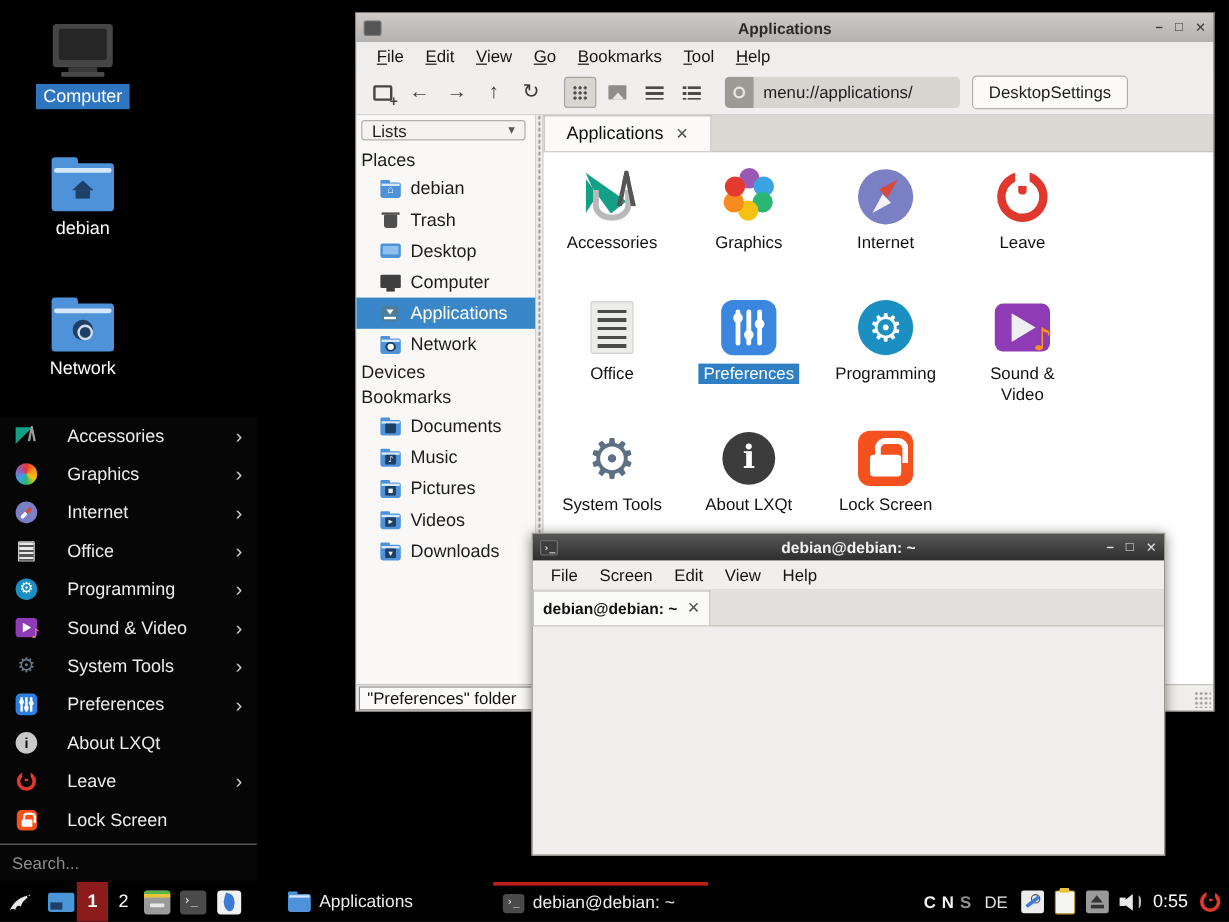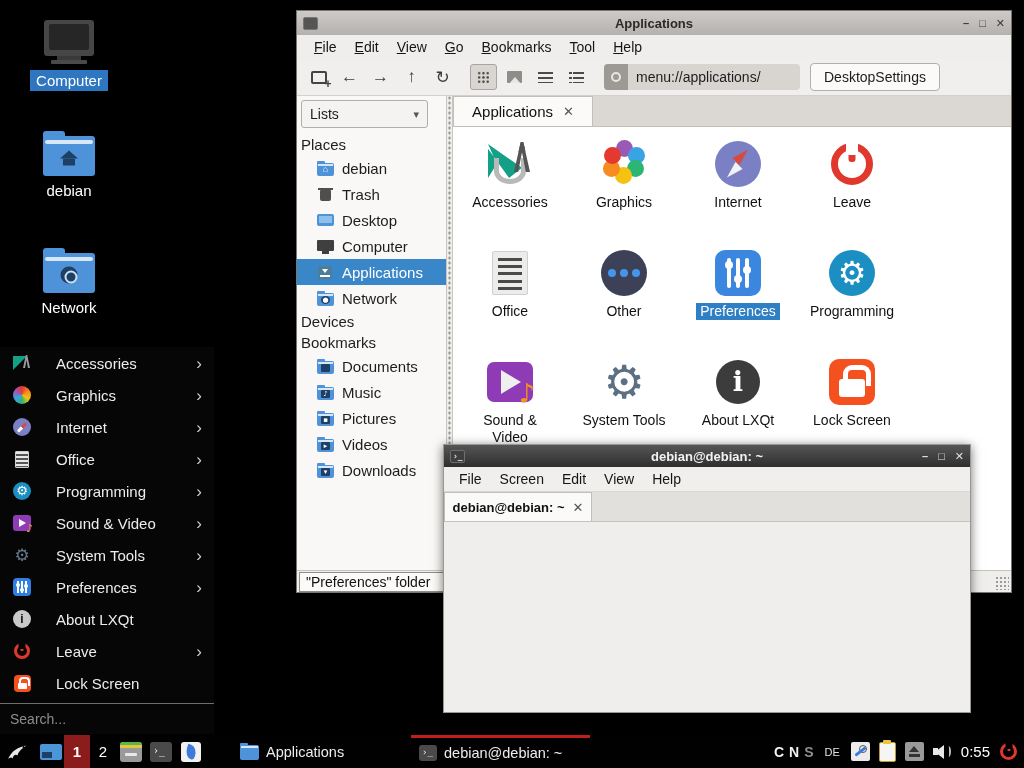--- a/index.html
+++ b/index.html
@@ -91,21 +91,21 @@
   .detail-glyph::before { content:""; position:absolute; left:0; top:0; bottom:0; width:4px; background:repeating-linear-gradient(#f0efed 0 2px,transparent 2px 5px), #f0efed; }
   .detail-glyph::after { content:""; position:absolute; left:0; top:0; width:3px; height:11px; background:repeating-linear-gradient(#4a4a4a 0 2px,transparent 2px 5px); }
   .pathbar { margin-left:10px; width:196px; height:26px; background:#d8d5d1; border-radius:4px; display:flex; align-items:center; overflow:hidden; }
   .pathchip { width:24px; height:26px; background:#9d9a96; display:flex; align-items:center; justify-content:center; flex:none; }
   .pathchip i { width:10px; height:10px; border:2px solid #e8e6e3; border-radius:50%; }
   .pathtxt { padding:0 8px; font-size:14px; color:#1d1d1d; white-space:nowrap; }
   .completion { margin-left:6px; height:28px; padding:0 13px; background:#fbfaf8; border:1px solid #b2afab; border-radius:4px; font-size:14px; color:#1d1d1d; display:flex; align-items:center; }
 
   .fm-body { flex:1; display:flex; min-height:0; }
   .fm-side { width:150px; background:#f9f8f6; border-right:1px solid #c9c6c2; display:flex; flex-direction:column; font-size:15px; }
-  .lists-combo { margin:4px 18px 6px 4px; height:28px; border:1px solid #b2afab; border-radius:3px; background:#f4f3f1; display:flex; align-items:center; padding:0 8px; font-size:14px; color:#1d1d1d; }
+  .lists-combo { margin:4px 8px 6px 4px; height:17px; border:1px solid #b2afab; border-radius:3px; background:#f4f3f1; display:flex; align-items:center; padding:0 8px; font-size:14px; color:#1d1d1d; }
   .lists-combo .chev { margin-left:auto; font-size:11px; color:#555; }
   .grp-hdr { padding:2px 4px; color:#1d1d1d; }
   .side-item { height:26px; display:flex; align-items:center; gap:8px; padding-left:20px; color:#1d1d1d; }
   .side-item.sel { background:#3986c8; color:#fff; }
   .sic { width:17px; height:15px; position:relative; flex:none; }
   .sfold { position:absolute; left:0; top:2px; width:17px; height:13px; background:#4e93d9; border-radius:2px; }
   .sfold::before { content:""; position:absolute; left:0; top:-2px; width:8px; height:3px; background:#4e93d9; border-radius:1px 1px 0 0; }
   .sfold::after { content:""; position:absolute; left:1px; top:1px; right:1px; height:2px; background:#d6e7f8; }
   .semb { position:absolute; z-index:1; left:50%; top:55%; transform:translate(-50%,-50%); color:#fff; font-size:9px; line-height:1; }
   .semb-box { position:absolute; z-index:1; left:4px; top:5px; width:9px; height:8px; background:#1e3f66; border-radius:1px; color:#fff; font-size:7px; text-align:center; line-height:8px; font-family:"DejaVu Sans",sans-serif; }
@@ -198,21 +198,21 @@
   .ql-pcman::after { content:""; position:absolute; left:5px; top:11px; width:12px; height:3px; background:#e8e8e8; border-radius:1px; }
   .ql-term { width:22px; height:20px; background:#4a4a4a; border-radius:3px; color:#eee; font-family:"DejaVu Sans Mono",monospace; font-size:10px; line-height:18px; padding-left:3px; }
   .ql-fpad { position:relative; width:20px; height:20px; background:#f2f2f2; border-radius:3px; overflow:hidden; }
   .ql-fpad::after { content:""; position:absolute; left:5px; top:3px; width:10px; height:14px; background:#3c7bd9; border-radius:0 100% 40% 100%/0 100% 40% 100%; transform:rotate(18deg); }
   .task { height:33px; display:flex; align-items:center; gap:7px; padding:0 8px; color:#ededed; font-size:14.5px; width:179px; }
   .task .sfoldwrap { position:relative; width:19px; height:17px; flex:none; }
   .task.active { border-top:3px solid #c01d1d; padding-top:0; }
   .tray { margin-left:auto; display:flex; align-items:center; gap:9px; padding-right:6px; }
   .kbd-led { font-weight:bold; font-size:14px; letter-spacing:0; }
   .led-on { color:#f2f2f2; } .led-off { color:#8f8f8f; }
-  .tray-layout { color:#e2e2e2; font-size:11px; margin:0 2px; }
+  .tray-layout { color:#e2e2e2; font-size:14px; margin:0 2px; }
   .tray-shot { position:relative; width:19px; height:19px; background:#ececec; border-radius:2px; overflow:hidden; }
   .tray-shot::after { content:""; position:absolute; left:3px; top:8px; width:13px; height:3px; background:#3c7bd9; transform:rotate(-38deg); border-radius:1px; }
   .tray-shot::before { content:""; position:absolute; right:3px; top:3px; width:6px; height:6px; border:1.5px solid #555; border-radius:50%; }
   .tray-clip { position:relative; width:17px; height:20px; background:#f5f5f3; border:1px solid #b99b2e; border-radius:2px; }
   .tray-clip::after { content:""; position:absolute; left:3px; top:-3px; width:8px; height:4px; background:#e8c53c; border-radius:1px; }
   .tray-eject { position:relative; width:19px; height:19px; background:#9a9a9a; border-radius:2px; }
   .tray-eject::before { content:""; position:absolute; left:4px; top:4px; border-left:5.5px solid transparent; border-right:5.5px solid transparent; border-bottom:6px solid #333; }
   .tray-eject::after { content:""; position:absolute; left:4px; top:12px; width:11px; height:2.5px; background:#333; }
   .vol { position:relative; width:19px; height:16px; }
   .vol::before { content:""; position:absolute; left:0; top:4.5px; width:5px; height:7px; background:#e8e8e8; }
@@ -514,26 +514,20 @@
           <div class="gcell">
             <span class="gic">
                 <span class="g-off">
                   <i></i>
                 </span>
               </span>
             <span class="glabel">Office</span>
           </div>
           <div class="gcell">
             <span class="gic">
-                <span class="g-other"></span>
-              </span>
-            <span class="glabel">Other</span>
-          </div>
-          <div class="gcell">
-            <span class="gic">
                 <span class="g-pref"></span>
               </span>
             <span class="glabel sel">Preferences</span>
           </div>
           <div class="gcell">
             <span class="gic">
                 <span class="g-prog">⚙</span>
               </span>
             <span class="glabel">Programming</span>
           </div>

